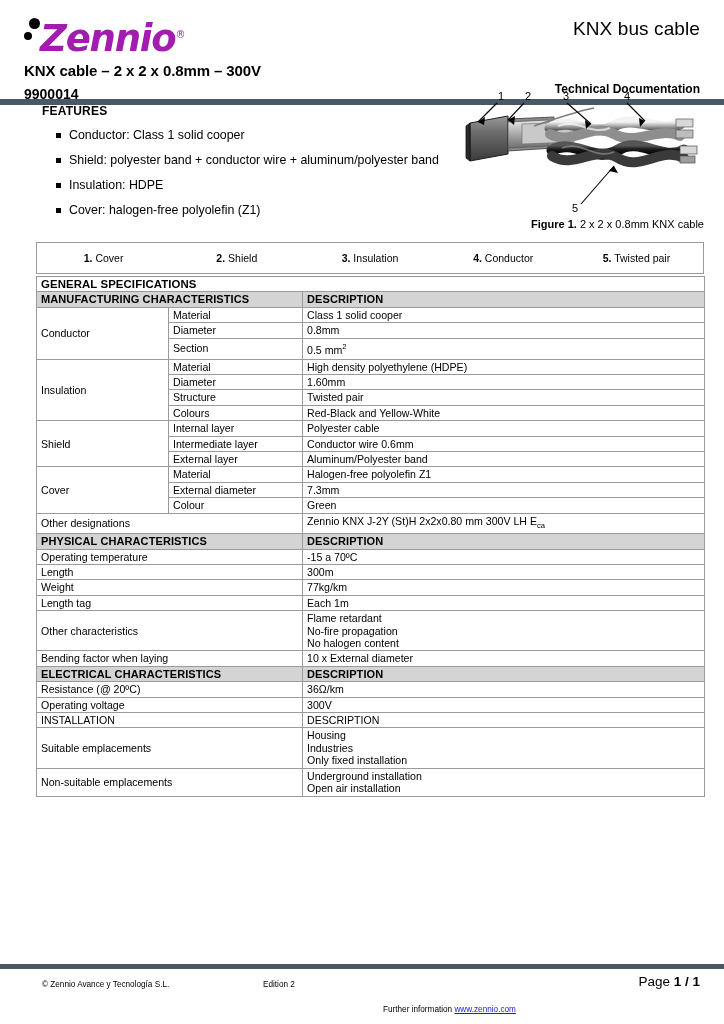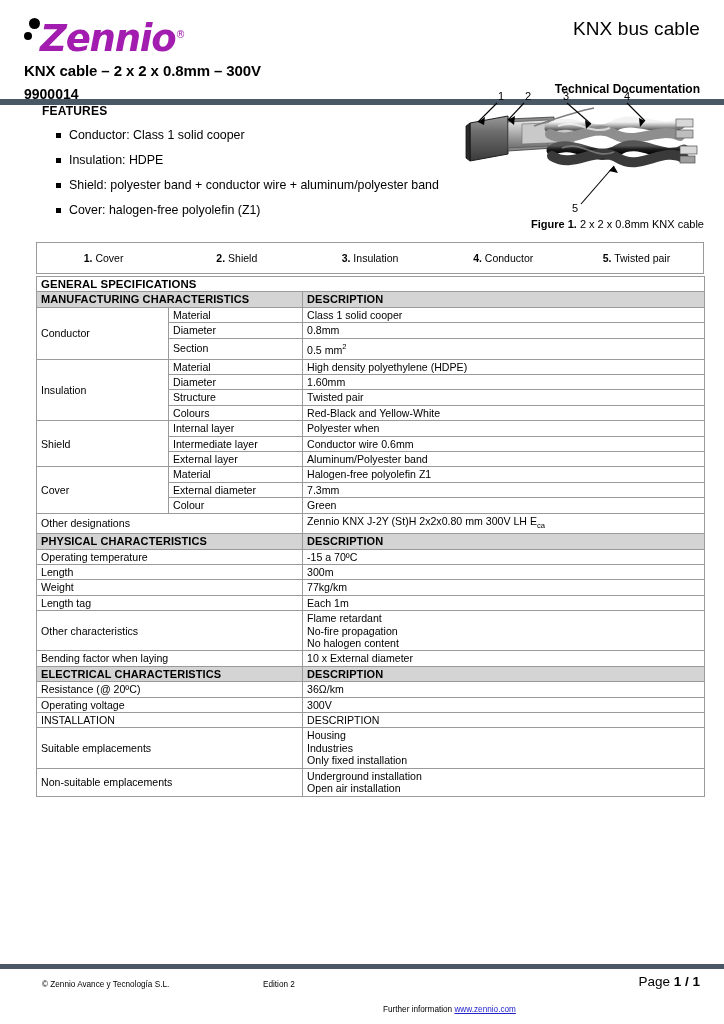--- a/index.html
+++ b/index.html
@@ -309,22 +309,22 @@
   </div>
   <div class="header-rule"></div>
 </div>
 
 <div class="content">
 
   <div class="features-block">
     <div class="features-title">FEATURES</div>
     <ul class="features-list">
       <li><span class="bullet"></span><span>Conductor: Class 1 solid cooper</span></li>
+      <li><span class="bullet"></span><span>Shield: polyester band + conductor wire + aluminum/polyester band</span></li>
       <li><span class="bullet"></span><span>Insulation: HDPE</span></li>
-      <li><span class="bullet"></span><span>Shield: polyester band + conductor wire + aluminum/polyester band</span></li>
       <li><span class="bullet"></span><span>Cover: halogen-free polyolefin (Z1)</span></li>
     </ul>
   </div>
 
   <div class="figure-block">
     <svg width="244" height="150" viewBox="0 0 244 150">
       <defs>
         <linearGradient id="jacket" x1="0" y1="0" x2="0" y2="1">
           <stop offset="0%" stop-color="#9a9a9a"></stop>
           <stop offset="35%" stop-color="#6d6d6d"></stop>
@@ -454,21 +454,21 @@
           <td>Twisted pair</td>
         </tr>
         <tr>
           <td>Colours</td>
           <td>Red-Black and Yellow-White</td>
         </tr>
 
         <tr>
           <td class="group" rowspan="3">Shield</td>
           <td>Internal layer</td>
-          <td>Polyester when</td>
+          <td>Polyester cable</td>
         </tr>
         <tr>
           <td>Intermediate layer</td>
           <td>Conductor wire 0.6mm</td>
         </tr>
         <tr>
           <td>External layer</td>
           <td>Aluminum/Polyester band</td>
         </tr>
 

